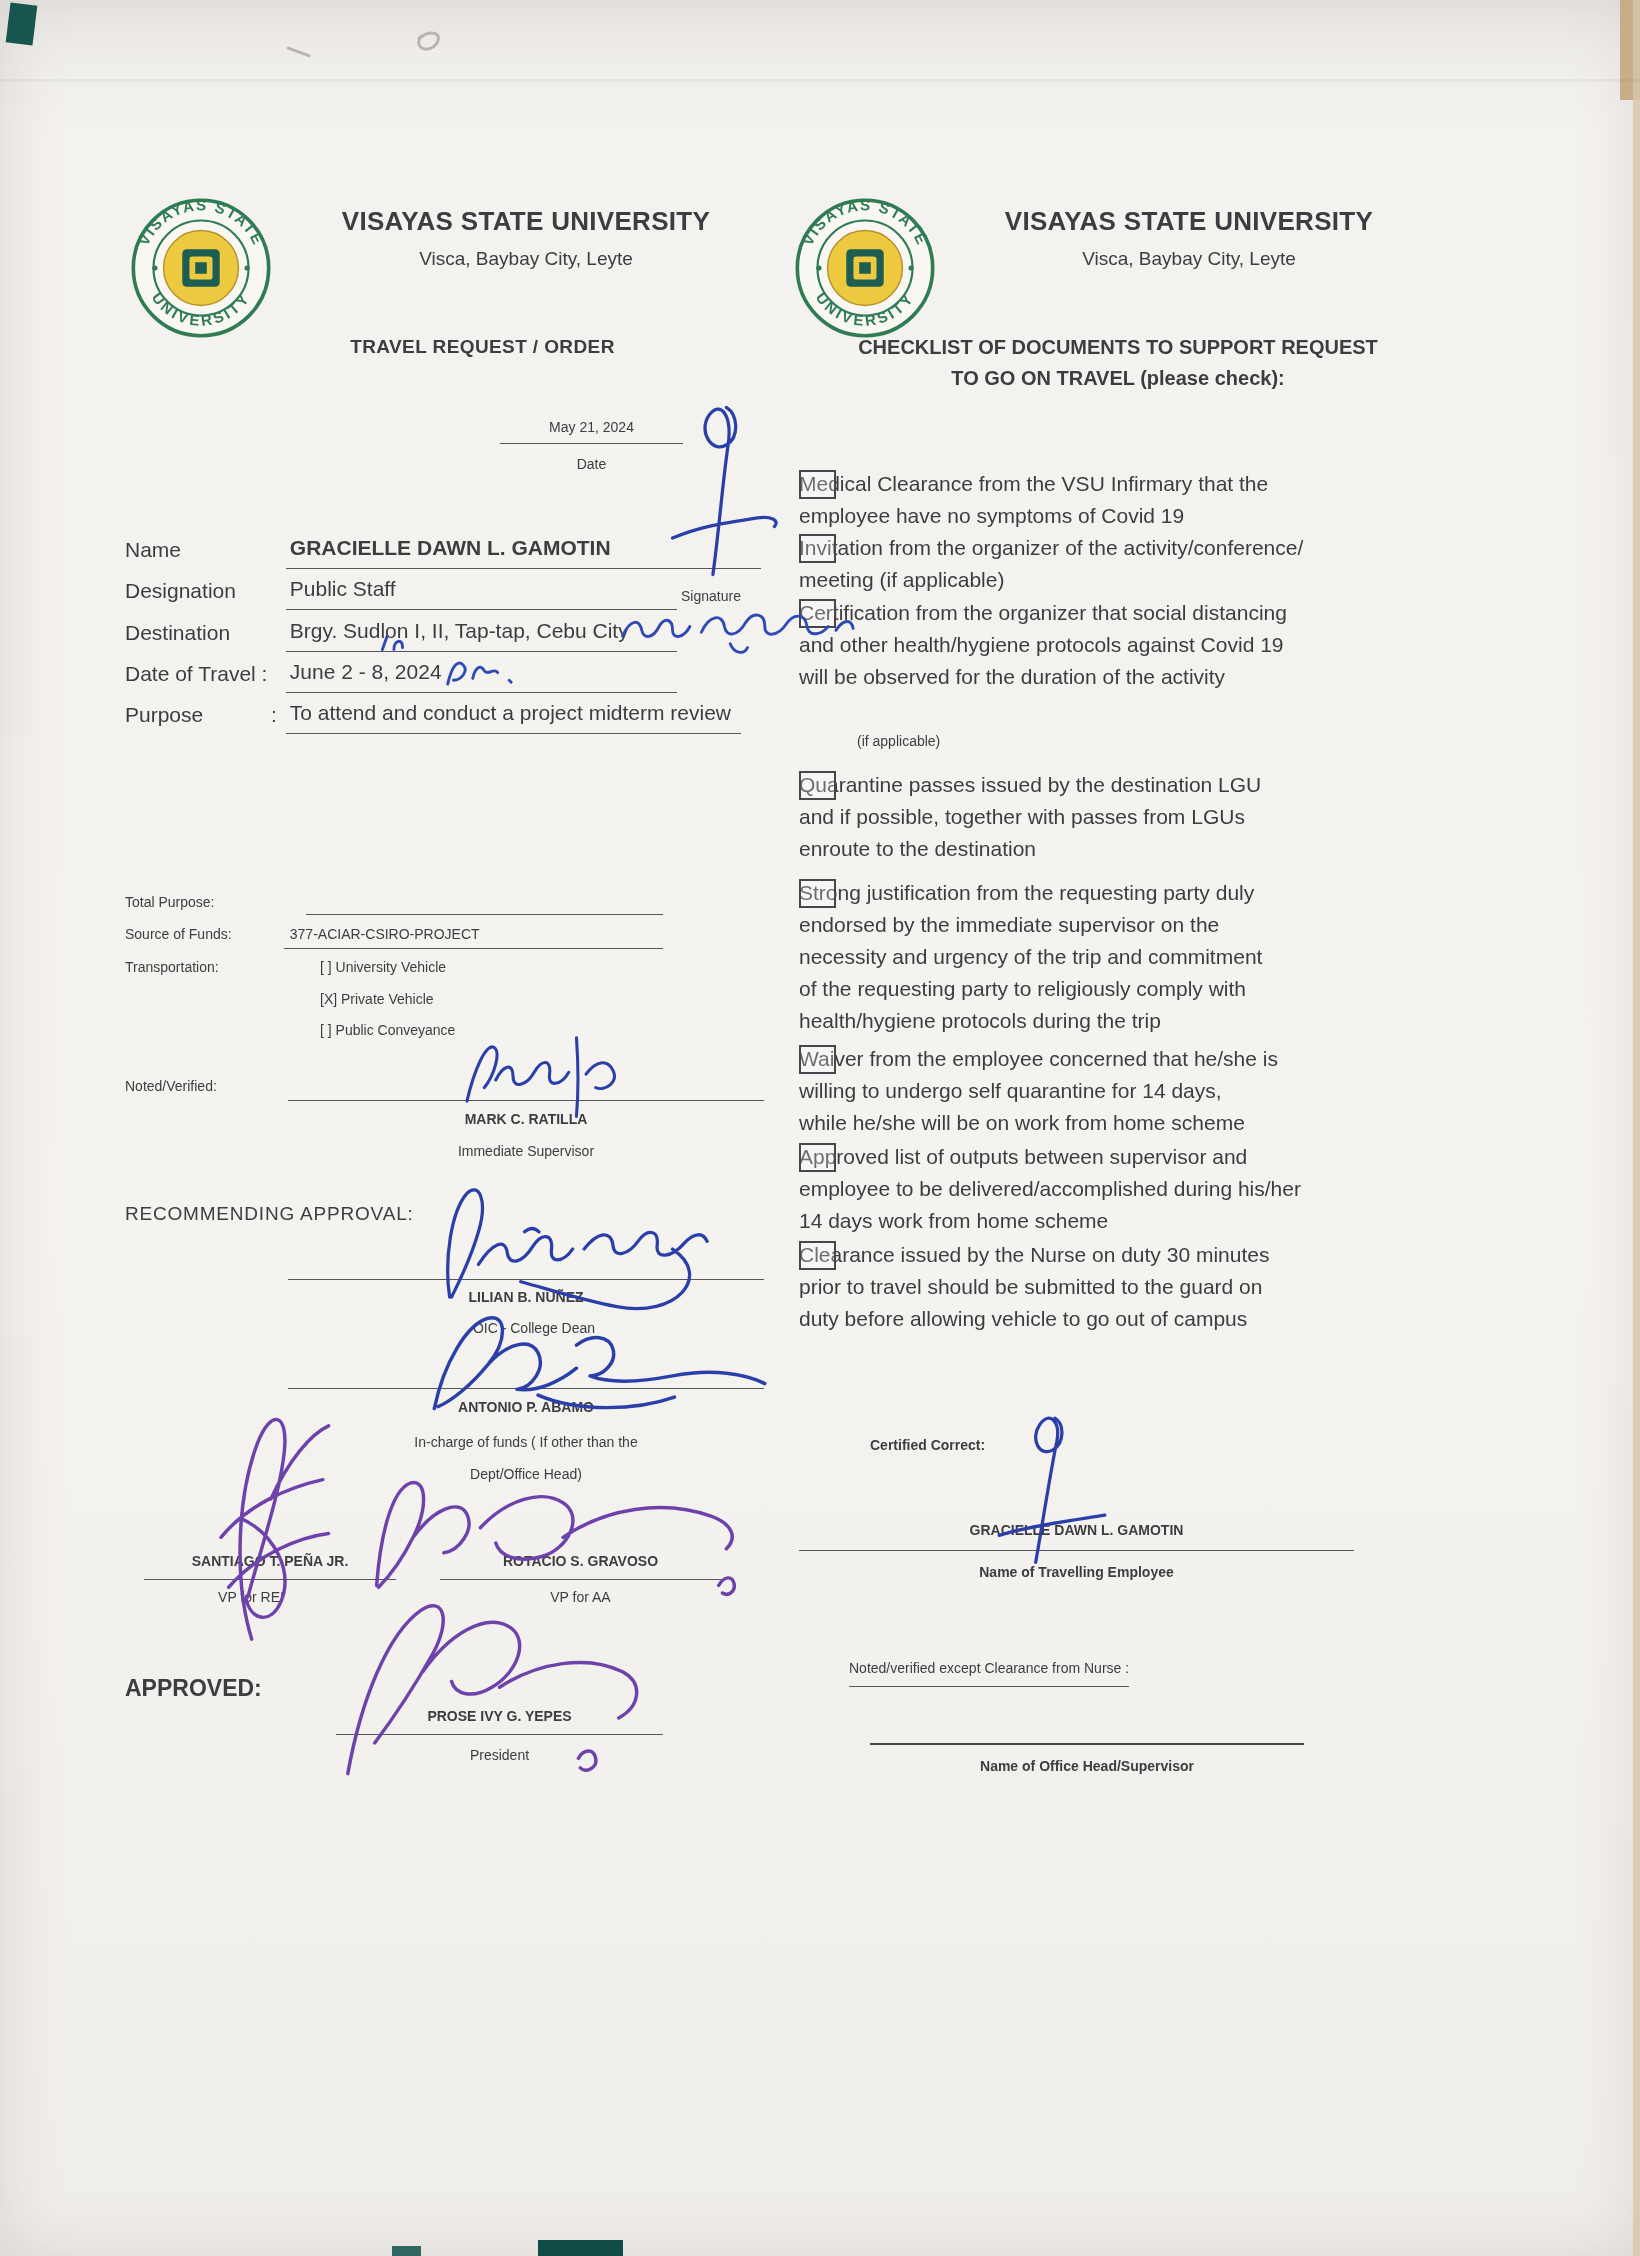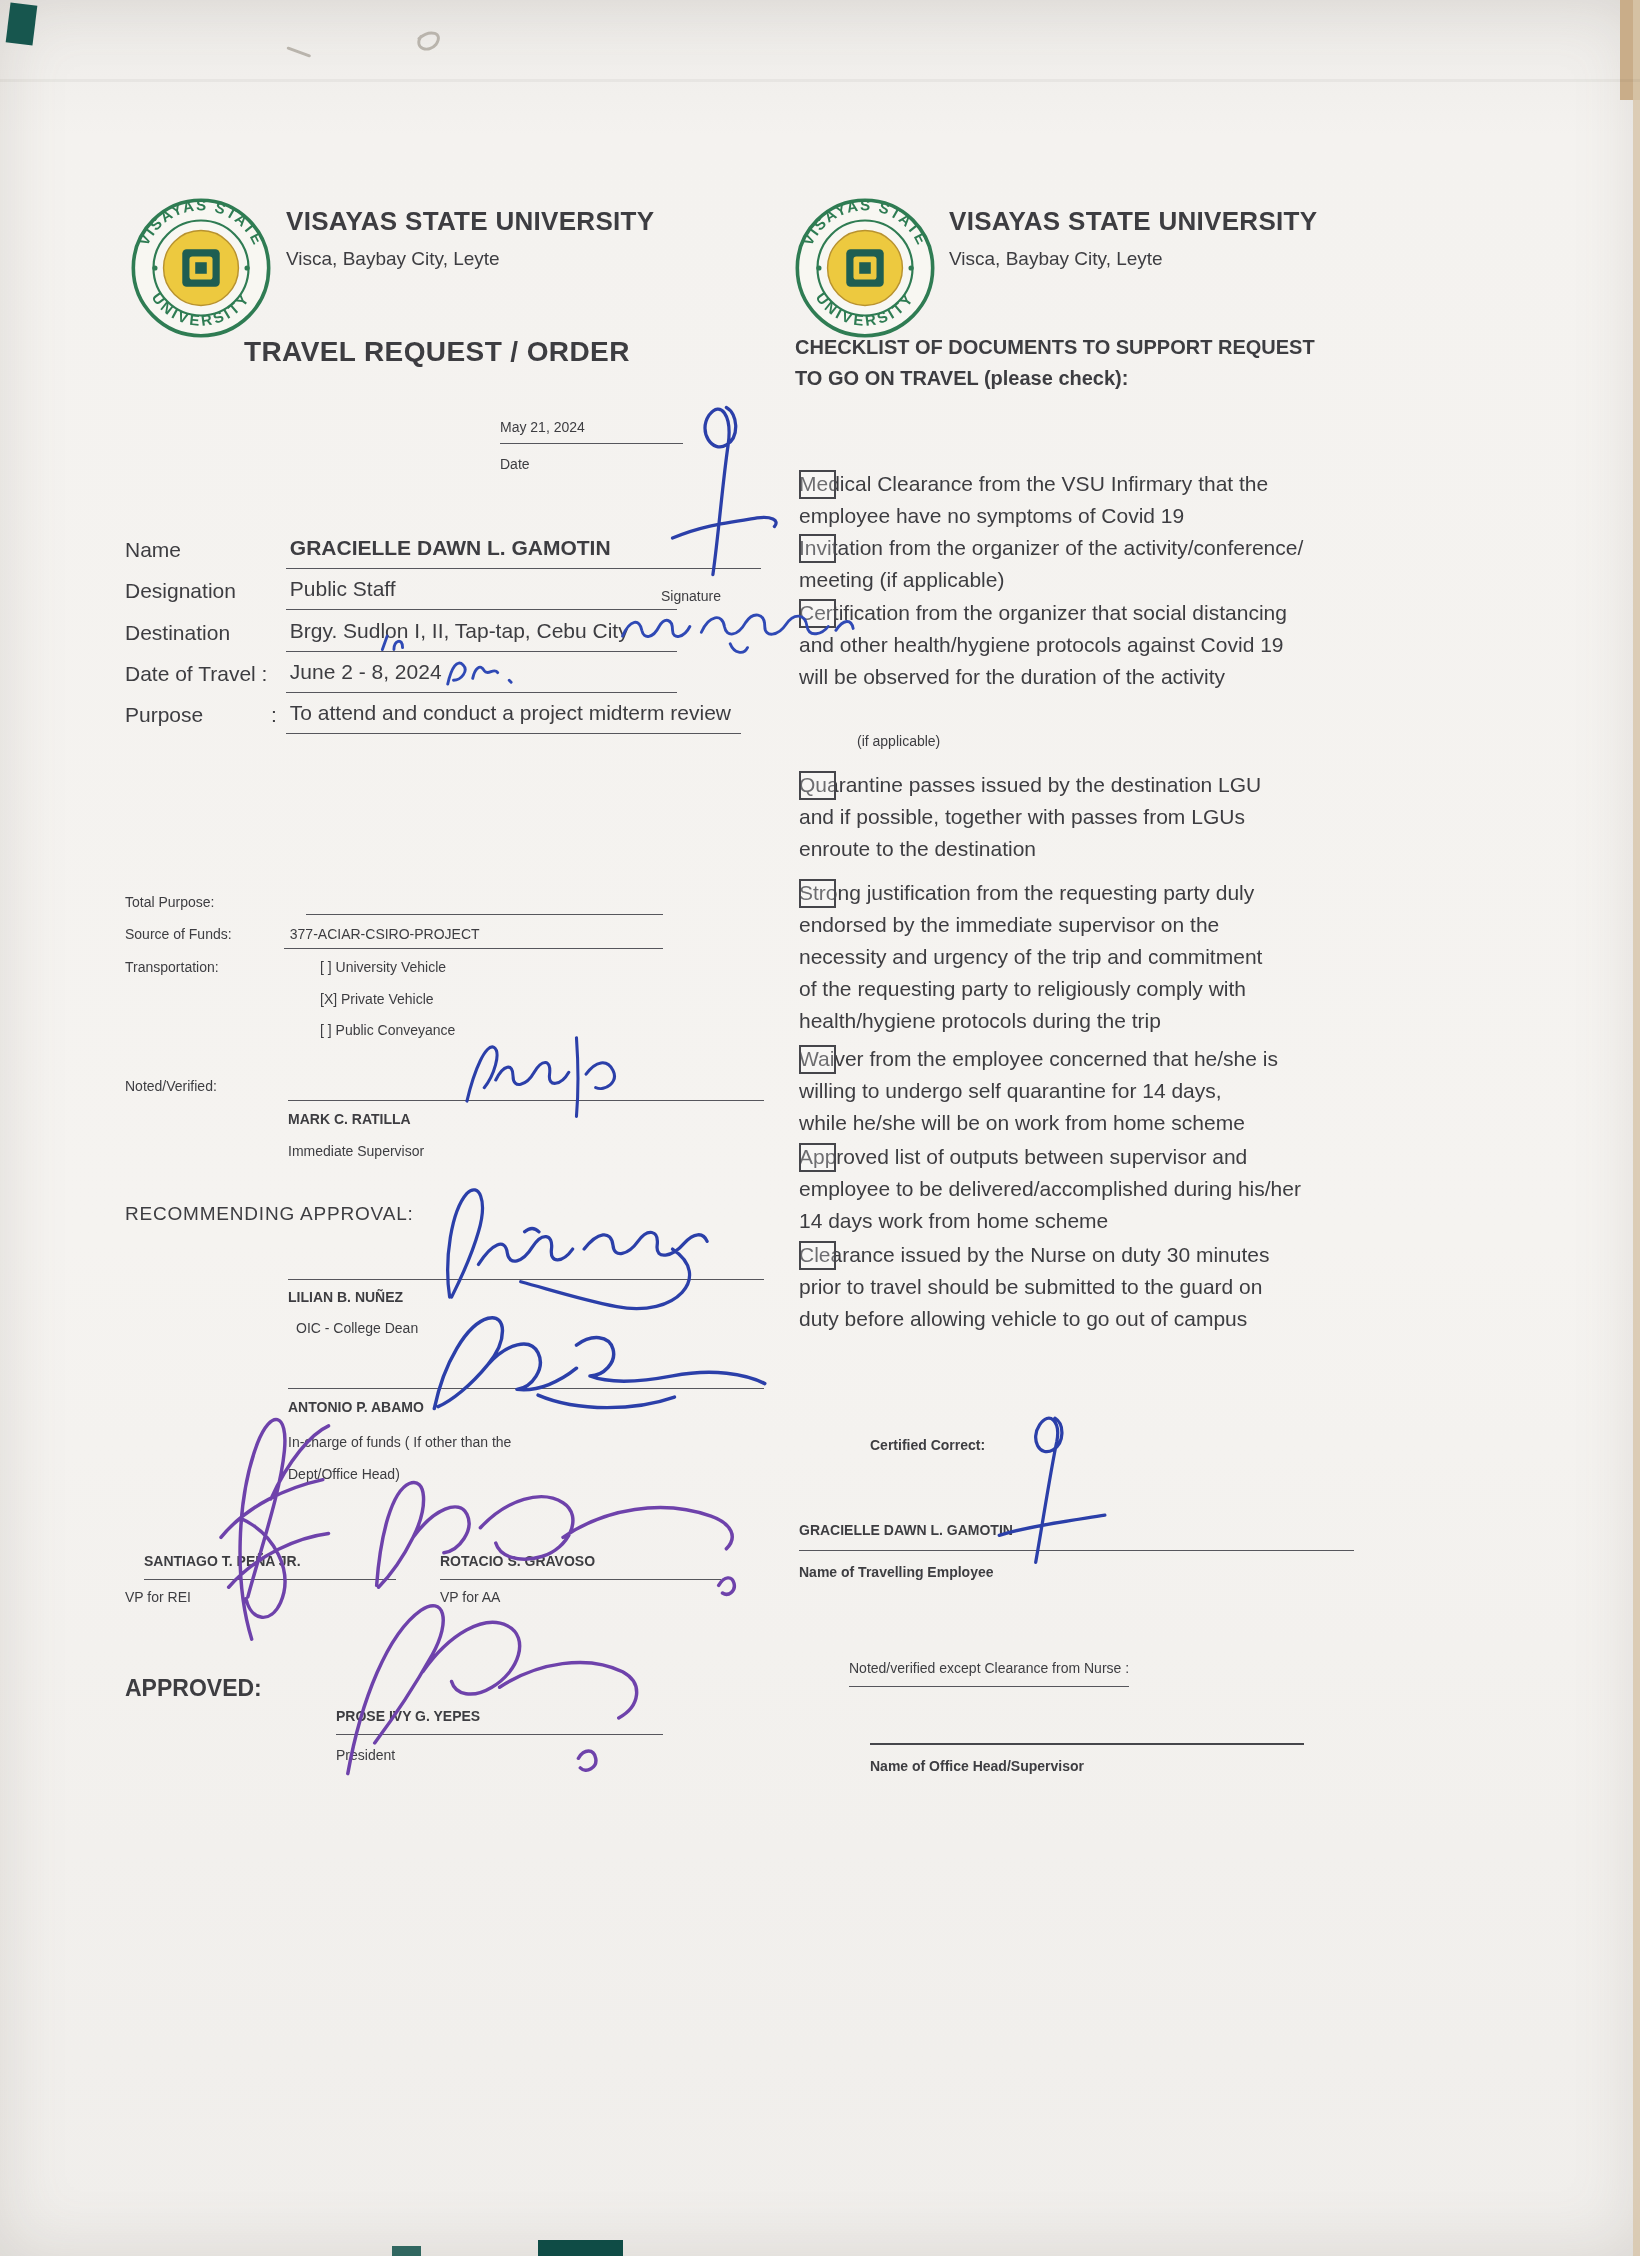--- a/index.html
+++ b/index.html
@@ -2,21 +2,21 @@
 <html><head>
 <meta charset="utf-8">
 <style>
   *{margin:0;padding:0;box-sizing:border-box}
   html,body{background:#8e8a85}
   body{font-family:"Liberation Sans",sans-serif;color:#3d3d41}
   .page{position:relative;width:1641px;height:2257px;overflow:hidden;
         background:linear-gradient(180deg,#edebe8 0%,#f4f2ef 6%,#f5f3f0 55%,#f0eeeb 100%);
         box-shadow:inset 0 0 67px rgba(110,100,88,.18)}
   .abs{position:absolute}
-  .c{text-align:left}
+  .c{text-align:center}
   .b{font-weight:bold}
   .pre{white-space:pre-line}
   .t22{font-size:14px;line-height:29px}
   .t20{font-size:19px}
   .h27{font-size:26px;letter-spacing:0.3px}
   .h24{font-size:20px}
   .f-label{position:absolute;left:0;top:0;font-size:21px}
   .f-value{position:absolute;top:-1.9px;height:33px;border-bottom:1.9px solid #56565c;font-size:21px;padding-left:3.8px}
   .chk-item{width:644px}
   .chk-box{position:absolute;left:0;top:1.9px;width:37px;height:29px;border:2.9px solid #46464b;background:rgba(255,255,255,.25)}
@@ -60,21 +60,21 @@
       </g>
     </defs>
   </svg>
 
   <svg class="seal" style="left:129px;top:196px" width="144" height="144" viewBox="0 0 100 100">
       <use href="#vsu-seal"></use>
     </svg>
 
   <div class="abs c b h27" style="left:286px;top:206px;width:480px">VISAYAS STATE UNIVERSITY</div>
   <div class="abs c t20" style="left:286px;top:248px;width:480px">Visca, Baybay City, Leyte</div>
-  <div class="abs c b" style="left:244px;top:336px;width:461px;font-size:28px;letter-spacing:0.4px">TRAVEL REQUEST / ORDER</div>
+  <div class="abs c b" style="left:252px;top:336px;width:461px;font-size:19px;letter-spacing:0.4px">TRAVEL REQUEST / ORDER</div>
 
   <div class="abs c t22" style="left:500px;top:413px;width:183px;height:31px;border-bottom:1.9px solid #56565c">May 21, 2024</div>
   <div class="abs c t22" style="left:500px;top:450px;width:183px">Date</div>
 
   <div class="abs" style="left:125px;top:538px;width:634px;height:35px">
     <span class="f-label">Name</span>
     <span class="f-value b" style="left:161px;width:475px">GRACIELLE DAWN L. GAMOTIN</span>
   </div>
   <div class="abs c t22" style="left:661px;top:582px;width:100px">Signature</div>
 

